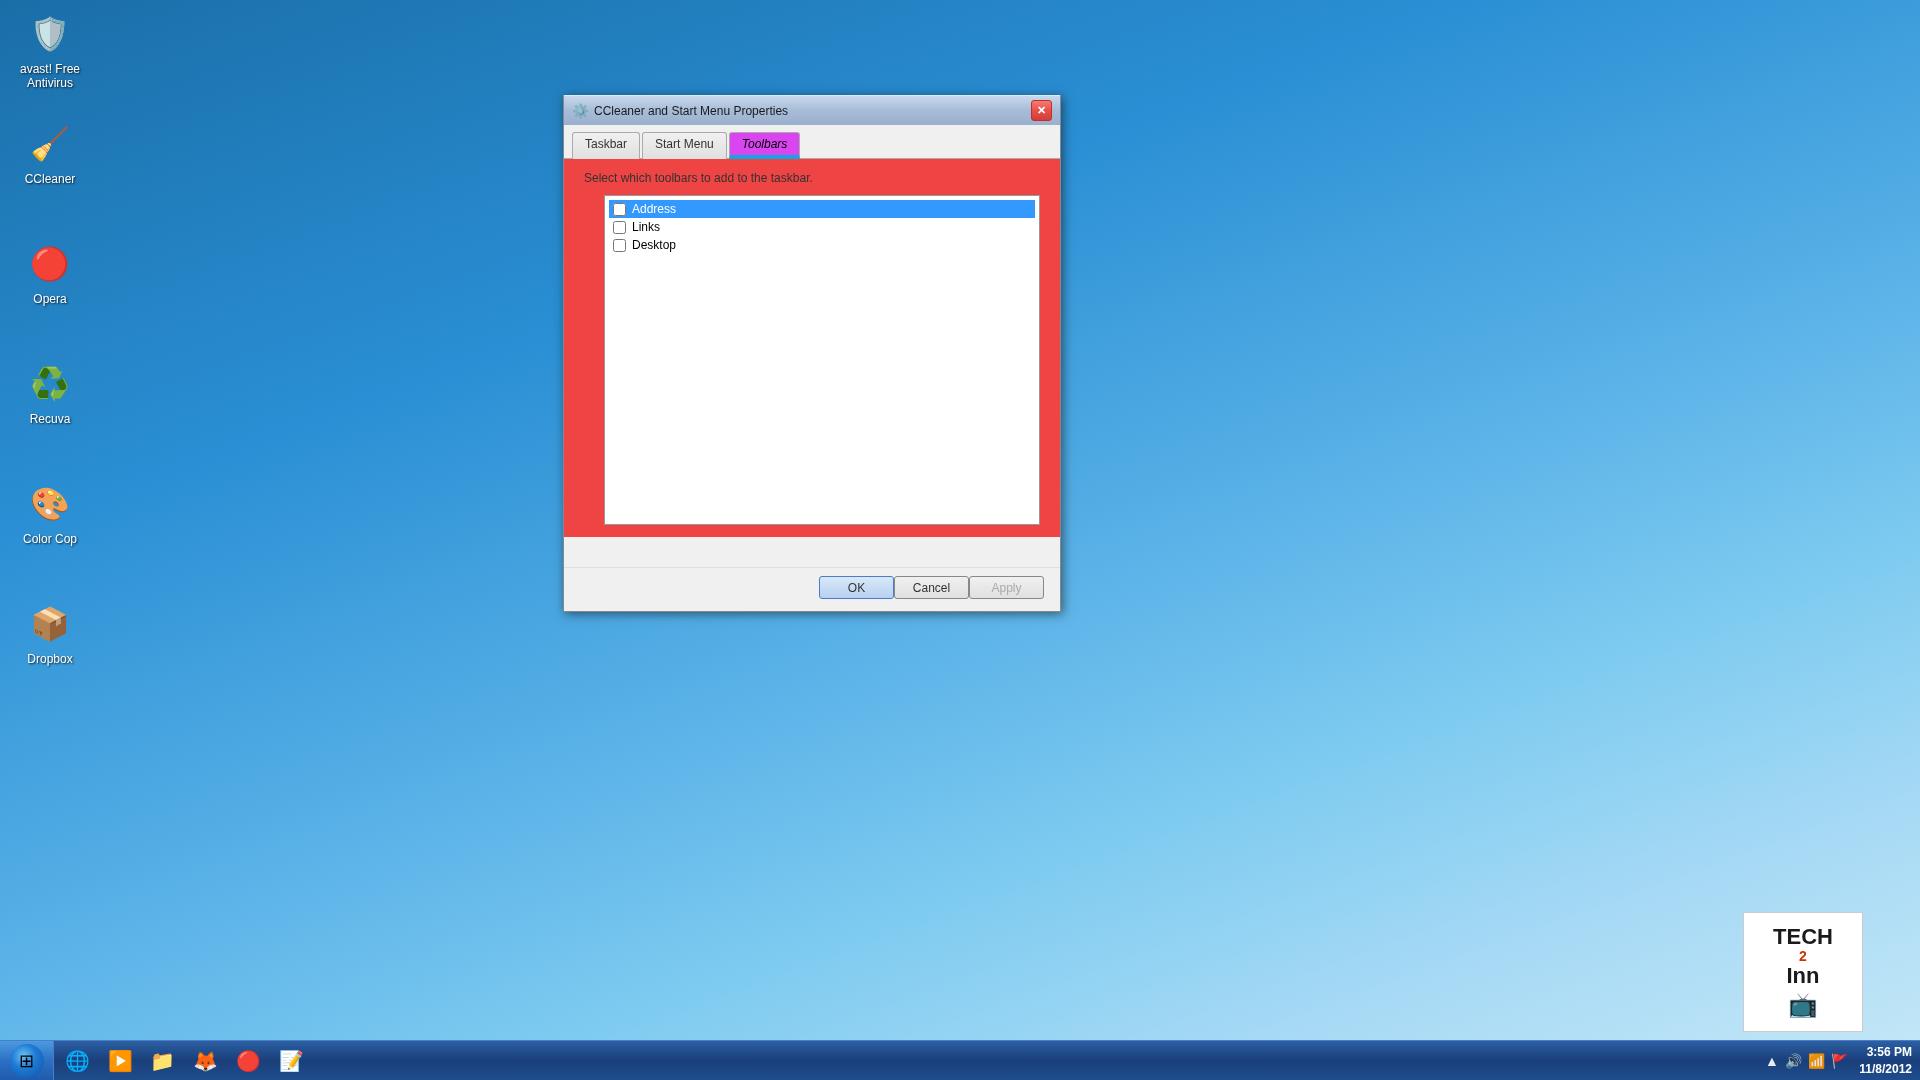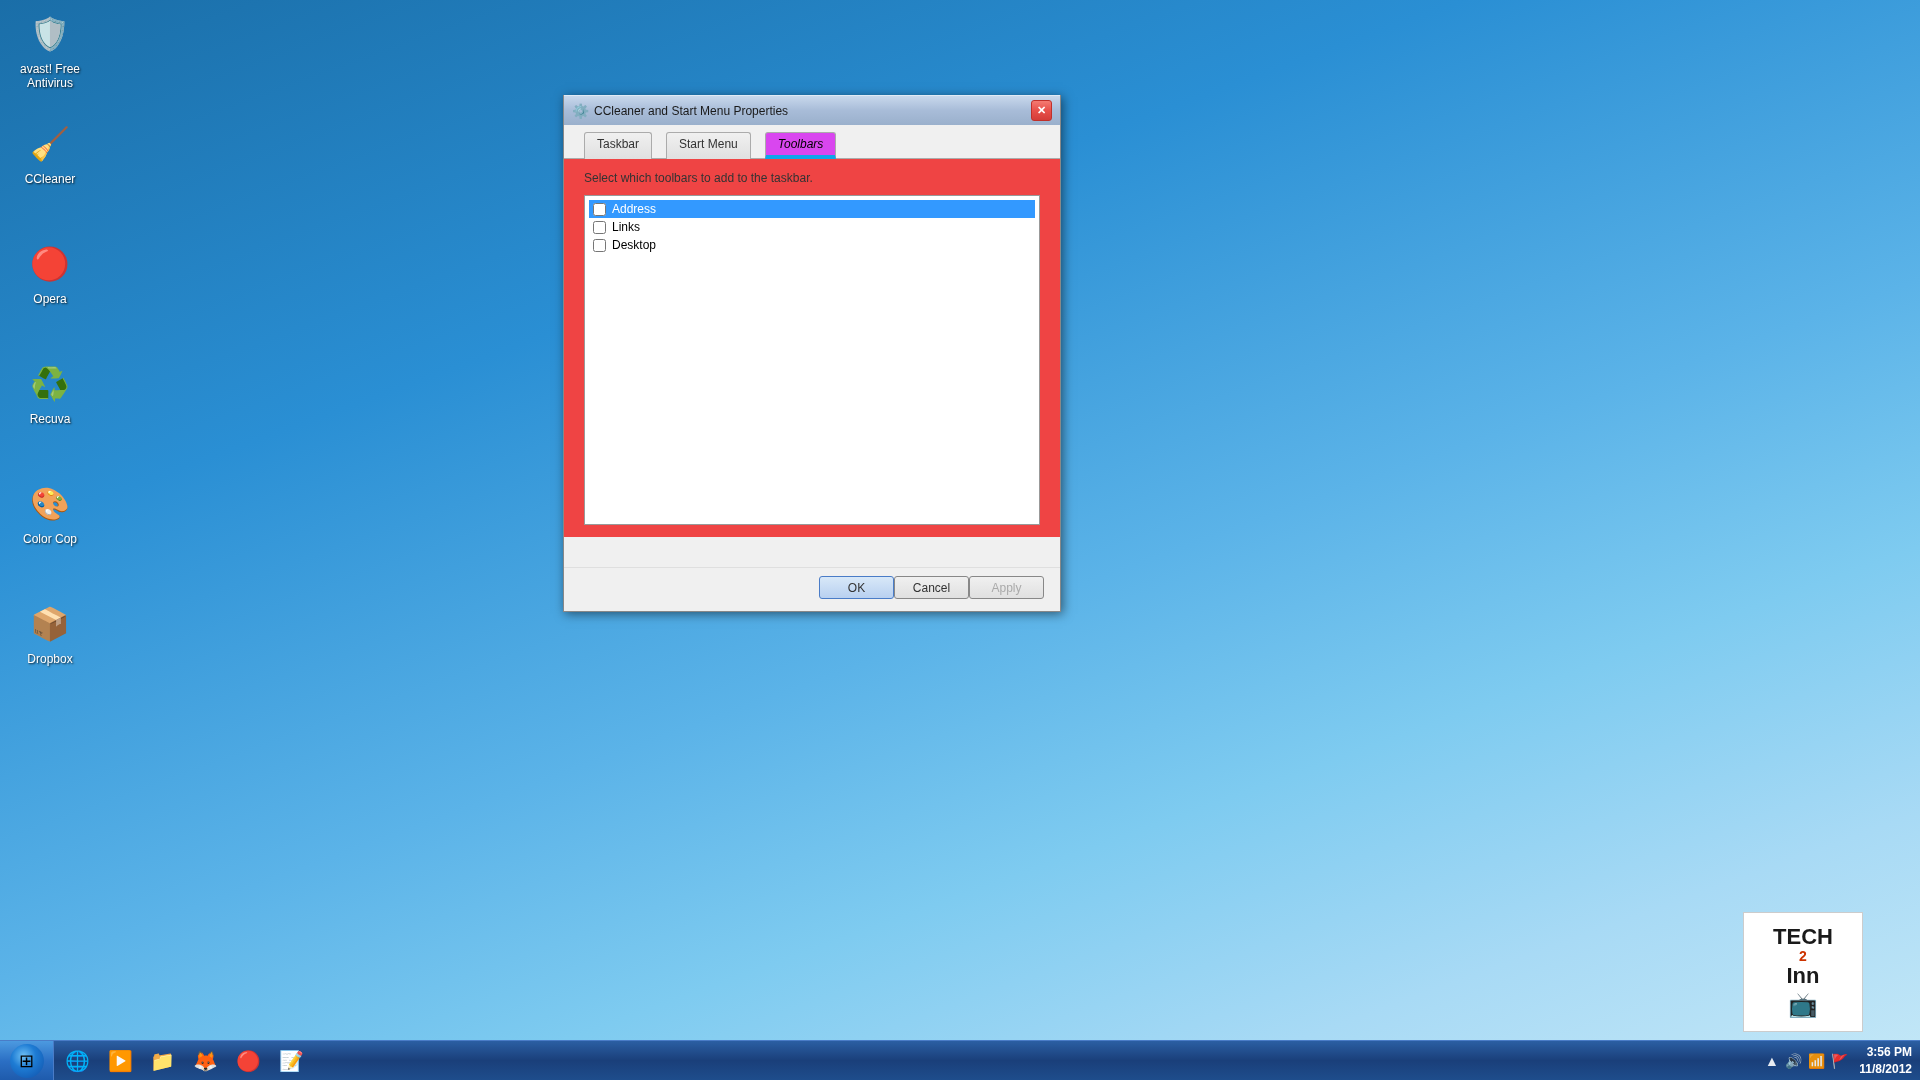--- a/index.html
+++ b/index.html
@@ -199,21 +199,20 @@
       border: 1px solid #ababab;
       border-bottom: none;
       background: linear-gradient(to bottom, #f0f0f0 0%, #e0e0e0 100%);
       cursor: pointer;
       font-size: 12px;
       color: #333;
       margin-right: 2px;
       border-radius: 3px 3px 0 0;
       position: relative;
       top: 1px;
-      margin-left: 12px;
     }
 
     .tab.active {
       background: #d946ef;
       border-bottom: 4px solid #0ea5e9;
       color: #000;
       font-weight: normal;
       z-index: 1;
       font-style: italic;
     }
@@ -230,20 +229,21 @@
       margin-bottom: 10px;
     }
 
     
     .toolbar-listbox {
       background: white;
       border: 1px solid #999;
       padding: 4px;
       height: 330px;
       overflow-y: auto;
+      margin-left: 20px;
     }
 
     .toolbar-item {
       display: flex;
       align-items: center;
       padding: 2px 4px;
       cursor: pointer;
     }
 
     .toolbar-item.selected {

